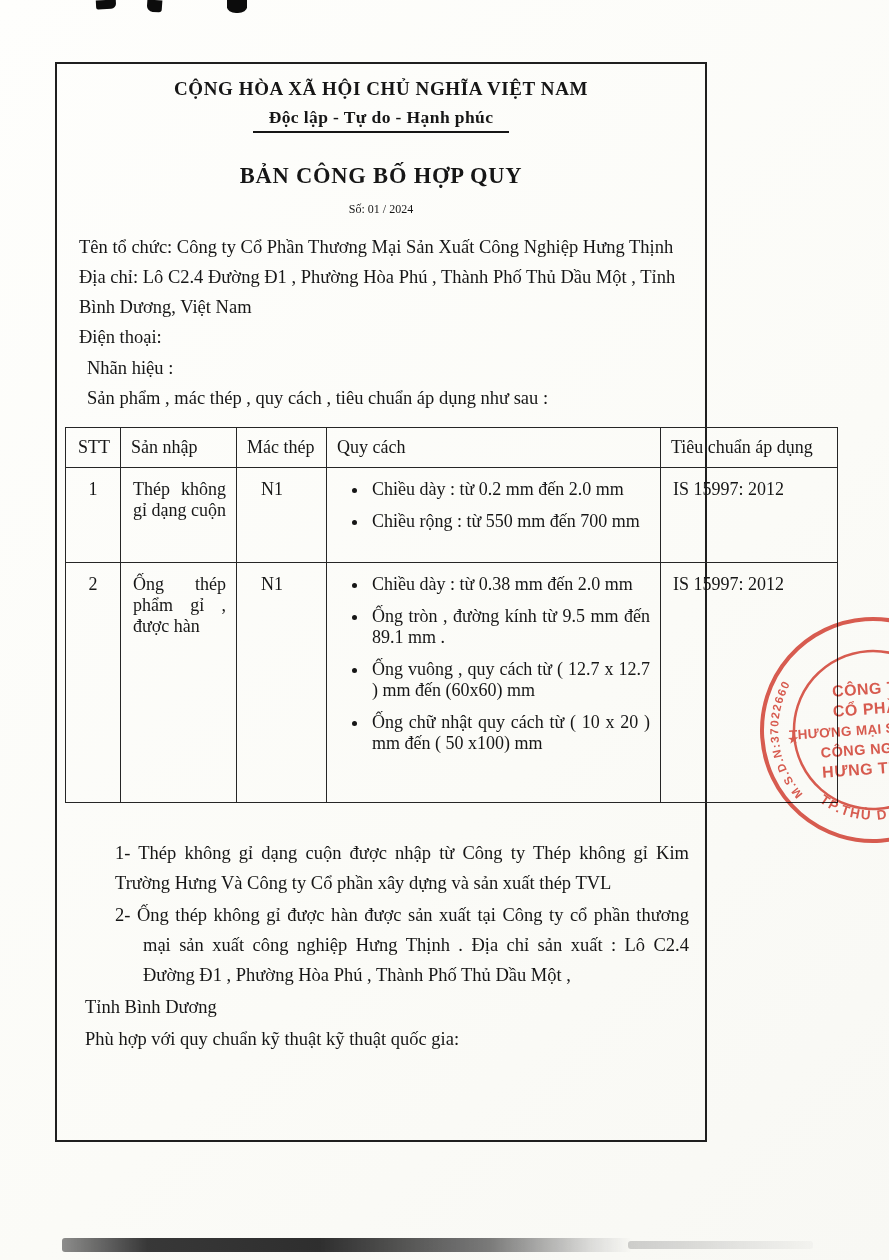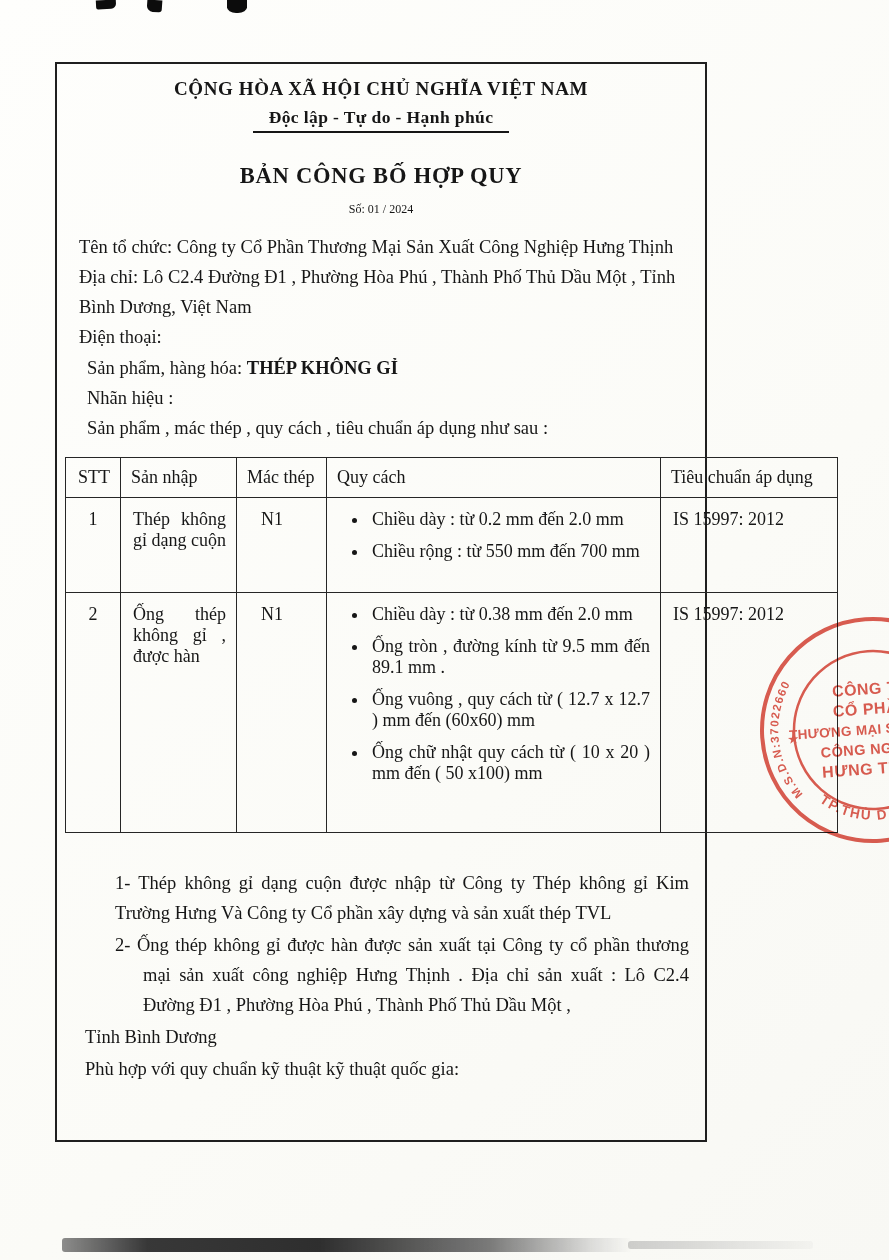--- a/index.html
+++ b/index.html
@@ -92,21 +92,20 @@
       <span class="motto">Độc lập - Tự do - Hạnh phúc</span>
     </div>
 
     <div class="doc-title">BẢN CÔNG BỐ HỢP QUY</div>
     <div class="doc-number">Số: 01 / 2024</div>
 
     <div class="info">
       <p>Tên tổ chức: Công ty Cổ Phần Thương Mại Sản Xuất Công Nghiệp Hưng Thịnh</p>
       <p>Địa chỉ: Lô C2.4 Đường Đ1 , Phường Hòa Phú , Thành Phố Thủ Dầu Một , Tỉnh Bình Dương, Việt Nam</p>
       <p>Điện thoại:</p>
-      <p class="ind"><span>Sản phẩm, hàng hóa: </span><b>THÉP KHÔNG GỈ</b></p>
       <p class="ind">Nhãn hiệu :</p>
       <p class="ind">Sản phẩm , mác thép , quy cách , tiêu chuẩn áp dụng như sau :</p>
     </div>
 
     <table>
       <colgroup>
         <col style="width:55px">
           <col style="width:116px">
           <col style="width:90px">
           <col style="width:334px">
@@ -129,21 +128,21 @@
           <td>
             <ul class="qc-list">
               <li>Chiều dày : từ 0.2 mm đến 2.0 mm</li>
               <li>Chiều rộng : từ 550 mm đến 700 mm</li>
             </ul>
           </td>
           <td>IS 15997: 2012</td>
         </tr>
         <tr class="r2">
           <td class="c">2</td>
-          <td class="just">Ống thép không gỉ , được hàn</td>
+          <td class="just">Ống thép phẩm gỉ , được hàn</td>
           <td class="mac">N1</td>
           <td>
             <ul class="qc-list">
               <li>Chiều dày : từ 0.38 mm đến 2.0 mm</li>
               <li>Ống tròn , đường kính từ 9.5 mm đến 89.1 mm .</li>
               <li>Ống vuông , quy cách từ ( 12.7 x 12.7 ) mm đến (60x60) mm</li>
               <li>Ống chữ nhật quy cách từ ( 10 x 20 ) mm đến ( 50 x100) mm</li>
             </ul>
           </td>
           <td>IS 15997: 2012</td>

